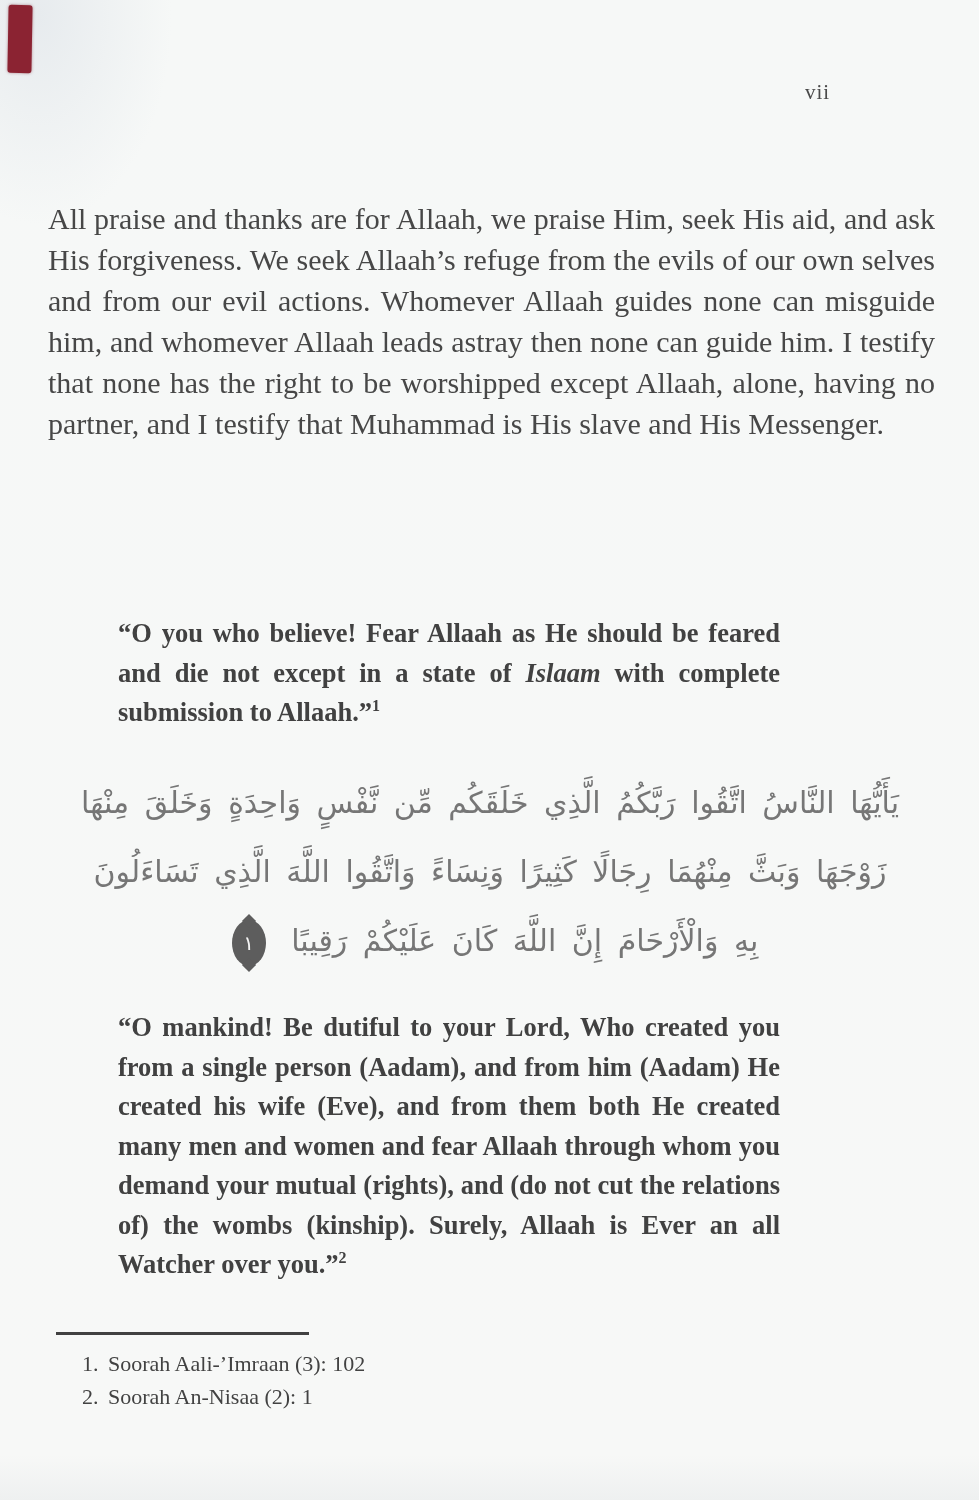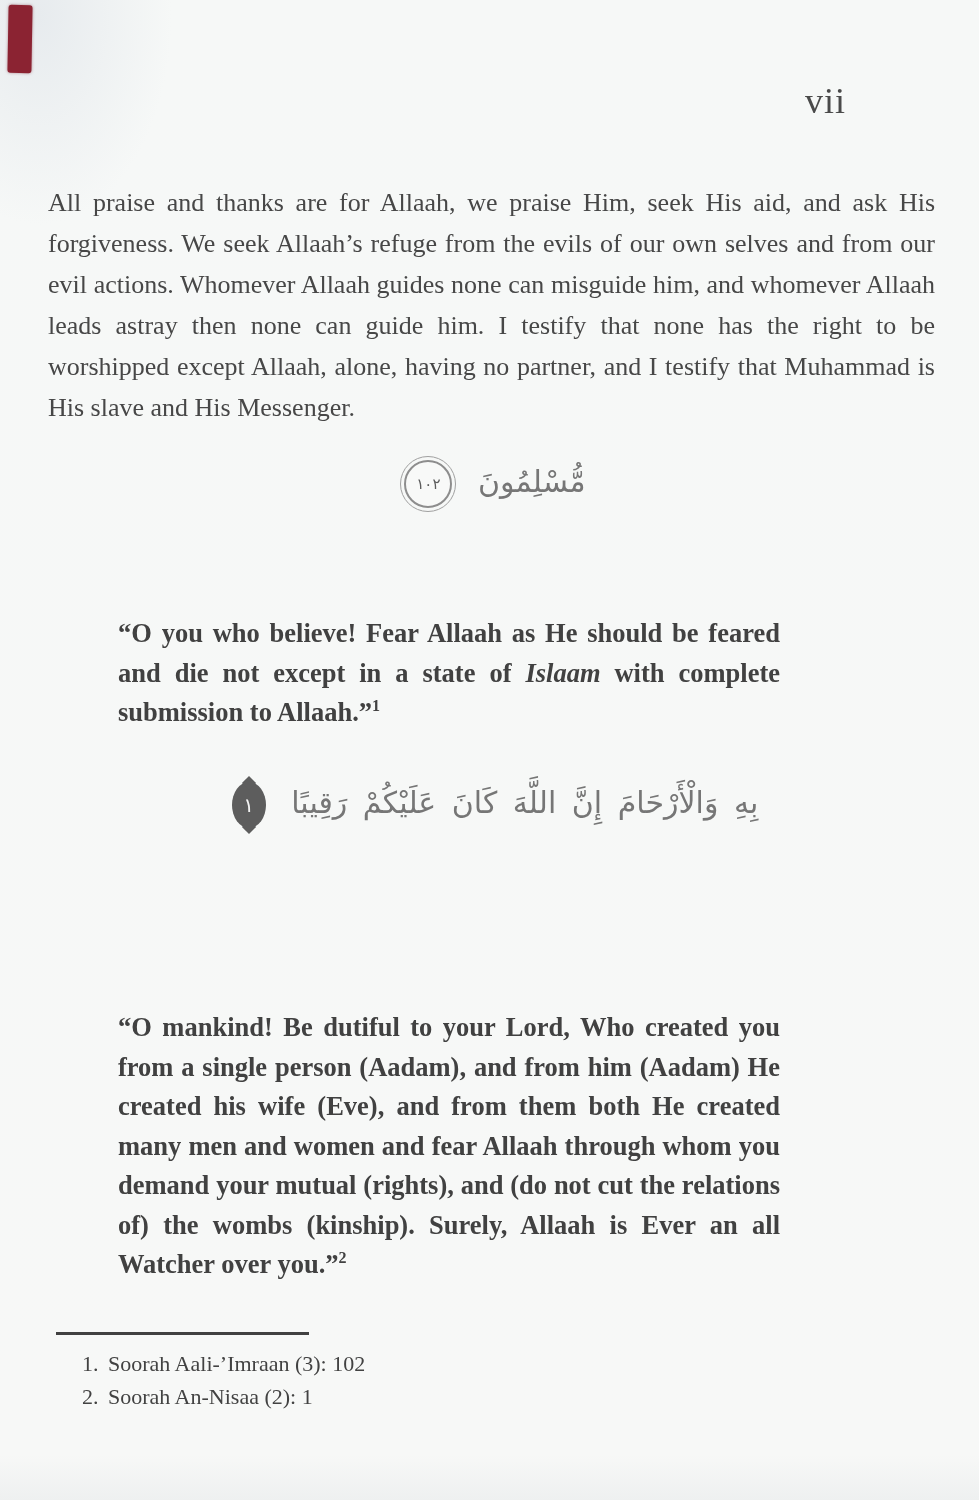--- a/index.html
+++ b/index.html
@@ -17,31 +17,31 @@
     color:#454545;
     overflow:hidden;
   }
   .scan-mark{
     position:absolute;left:8px;top:5px;width:24px;height:68px;
     background:#8b2332;border-radius:3px;transform:rotate(1deg);
     box-shadow:0 0 3px rgba(120,30,45,.5);
   }
   .page-number{
     position:absolute;top:80px;left:805px;
-    font-size:36px;color:#4a4a4a;letter-spacing:1px;
+    font-size:21px;color:#4a4a4a;letter-spacing:1px;
   }
   .chapter-title{
     position:absolute;top:139px;left:48px;width:890px;
     font-size:27px;color:#3d3d3d;letter-spacing:.5px;white-space:nowrap;
   }
   .chapter-title .t-ital{font-style:italic;}
   .chapter-title .t-rest{margin-left:.3em;}
   .intro{
-    position:absolute;top:182px;left:48px;width:887px;
-    font-size:26px;line-height:41px;text-align:justify;color:#474747;
+    position:absolute;top:198px;left:48px;width:887px;
+    font-size:30px;line-height:41px;text-align:justify;color:#474747;
   }
   .arabic{
     position:absolute;left:70px;width:840px;
     direction:rtl;text-align:center;
     font-family:"DejaVu Sans", sans-serif;
     font-size:30px;color:#767676;word-spacing:6px;
   }
   .arabic .aline{line-height:69px;}
   .arabic-1{top:447px;}
   .arabic-2{top:768px;}
@@ -95,31 +95,29 @@
 <div class="page">
 
   <div class="scan-mark"></div>
 
   <div class="page-number">vii</div>
 
 
   <div class="intro">All praise and thanks are for Allaah, we praise Him, seek His aid, and ask His forgiveness. We seek Allaah’s refuge from the evils of our own selves and from our evil actions. Whomever Allaah guides none can misguide him, and whomever Allaah leads astray then none can guide him. I testify that none has the right to be worshipped except Allaah, alone, having no partner, and I testify that Muhammad is His slave and His Messenger.</div>
 
   <div class="arabic arabic-1" dir="rtl">
-    <div class="aline">
-      <span>مُّسْلِمُونَ</span>
-      <span class="vmark vm-outline">١٠٢</span>
-    </div>
   </div>
 
   <div class="translation translation-1">
     <span>“O you who believe! Fear Allaah as He should be feared and die not except in a state of </span><span class="t-em">Islaam</span><span> with complete submission to Allaah.”</span><span class="fnref">1</span>
   </div>
 
   <div class="arabic arabic-2" dir="rtl">
+    <div class="aline">يَأَيُّهَا النَّاسُ اتَّقُوا رَبَّكُمُ الَّذِي خَلَقَكُم مِّن نَّفْسٍ وَاحِدَةٍ وَخَلَقَ مِنْهَا</div>
+    <div class="aline">زَوْجَهَا وَبَثَّ مِنْهُمَا رِجَالًا كَثِيرًا وَنِسَاءً وَاتَّقُوا اللَّهَ الَّذِي تَسَاءَلُونَ</div>
     <div class="aline">
       <span>بِهِ وَالْأَرْحَامَ إِنَّ اللَّهَ كَانَ عَلَيْكُمْ رَقِيبًا</span>
       <span class="vmark vm-filled">١</span>
     </div>
   </div>
 
   <div class="translation translation-2">
     <span>“O mankind! Be dutiful to your Lord, Who created you from a single person (Aadam), and from him (Aadam) He created his wife (Eve), and from them both He created many men and women and fear Allaah through whom you demand your mutual (rights), and (do not cut the relations of) the wombs (kinship). Surely, Allaah is Ever an all Watcher over you.”</span><span class="fnref">2</span>
   </div>
 

